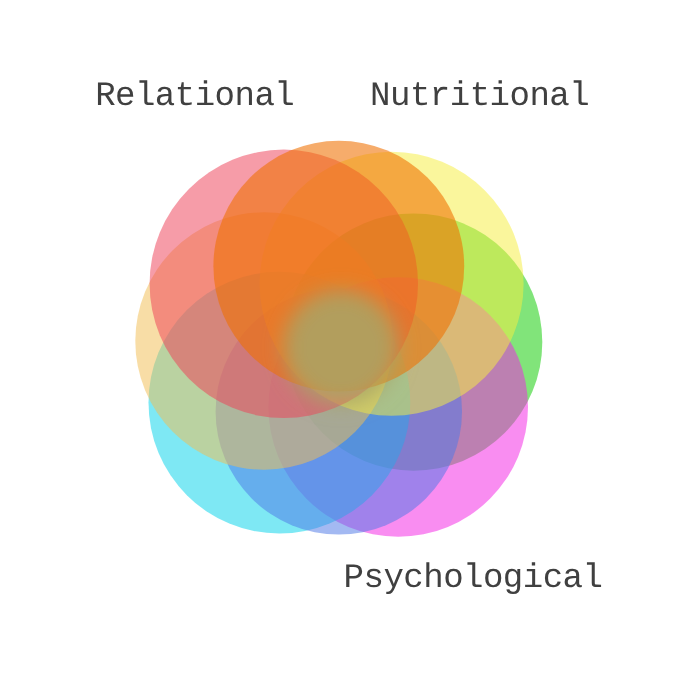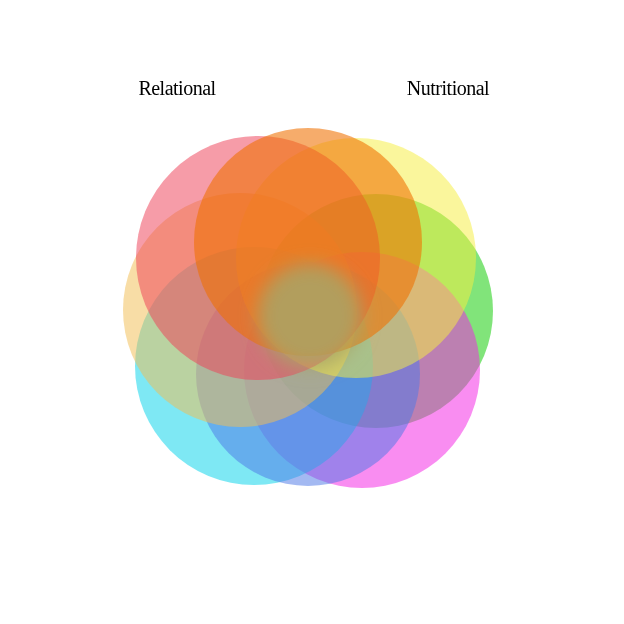--- a/index.html
+++ b/index.html
@@ -16,25 +16,25 @@
     font-family: "Liberation Sans", sans-serif;
   }
   .venn-svg {
     position: absolute;
     left: 0;
     top: 0;
   }
   .label {
     position: absolute;
     transform: translate(-50%, -50%);
-    font-family: Liberation Serif, serif;
-    font-size: 20px;
+    font-family: Liberation Mono, monospace;
+    font-size: 31px;
     font-weight: 400;
     letter-spacing: -0.5px;
-    color: #000000;
+    color: #404040;
     white-space: nowrap;
     user-select: none;
   }
 </style>
 </head>
 <body>
 
 <div class="canvas">
   <svg class="venn-svg" width="624" height="624" viewBox="0 0 624 624" xmlns="http://www.w3.org/2000/svg">
     <defs>
@@ -49,14 +49,15 @@
         <circle cx="308" cy="374" r="112" fill="#4E78E6" fill-opacity="0.52"></circle>
         <circle cx="240" cy="310" r="117" fill="#F1BD55" fill-opacity="0.52"></circle>
         <circle cx="356" cy="258" r="120" fill="#F5ED41" fill-opacity="0.52"></circle>
         <circle cx="258" cy="258" r="122" fill="#ED4159" fill-opacity="0.52"></circle>
         <circle cx="308" cy="242" r="114" fill="#F07000" fill-opacity="0.58"></circle>
         <circle cx="310" cy="316" r="52" fill="#A8A466" fill-opacity="0.85" filter="url(#soften)"></circle>
       </g>
   </svg>
 
   <div class="label" style="left: 177px; top: 88px;">Relational</div>
-  <div class="label" style="left: 448px; top: 88px; text-align: right;">Nutritional</div>
+  <div class="label" style="left: 436px; top: 88px; text-align: right;">Nutritional</div>
+  <div class="label" style="left: 430px; top: 526px;">Psychological</div>
 </div>
 
 </body></html>

